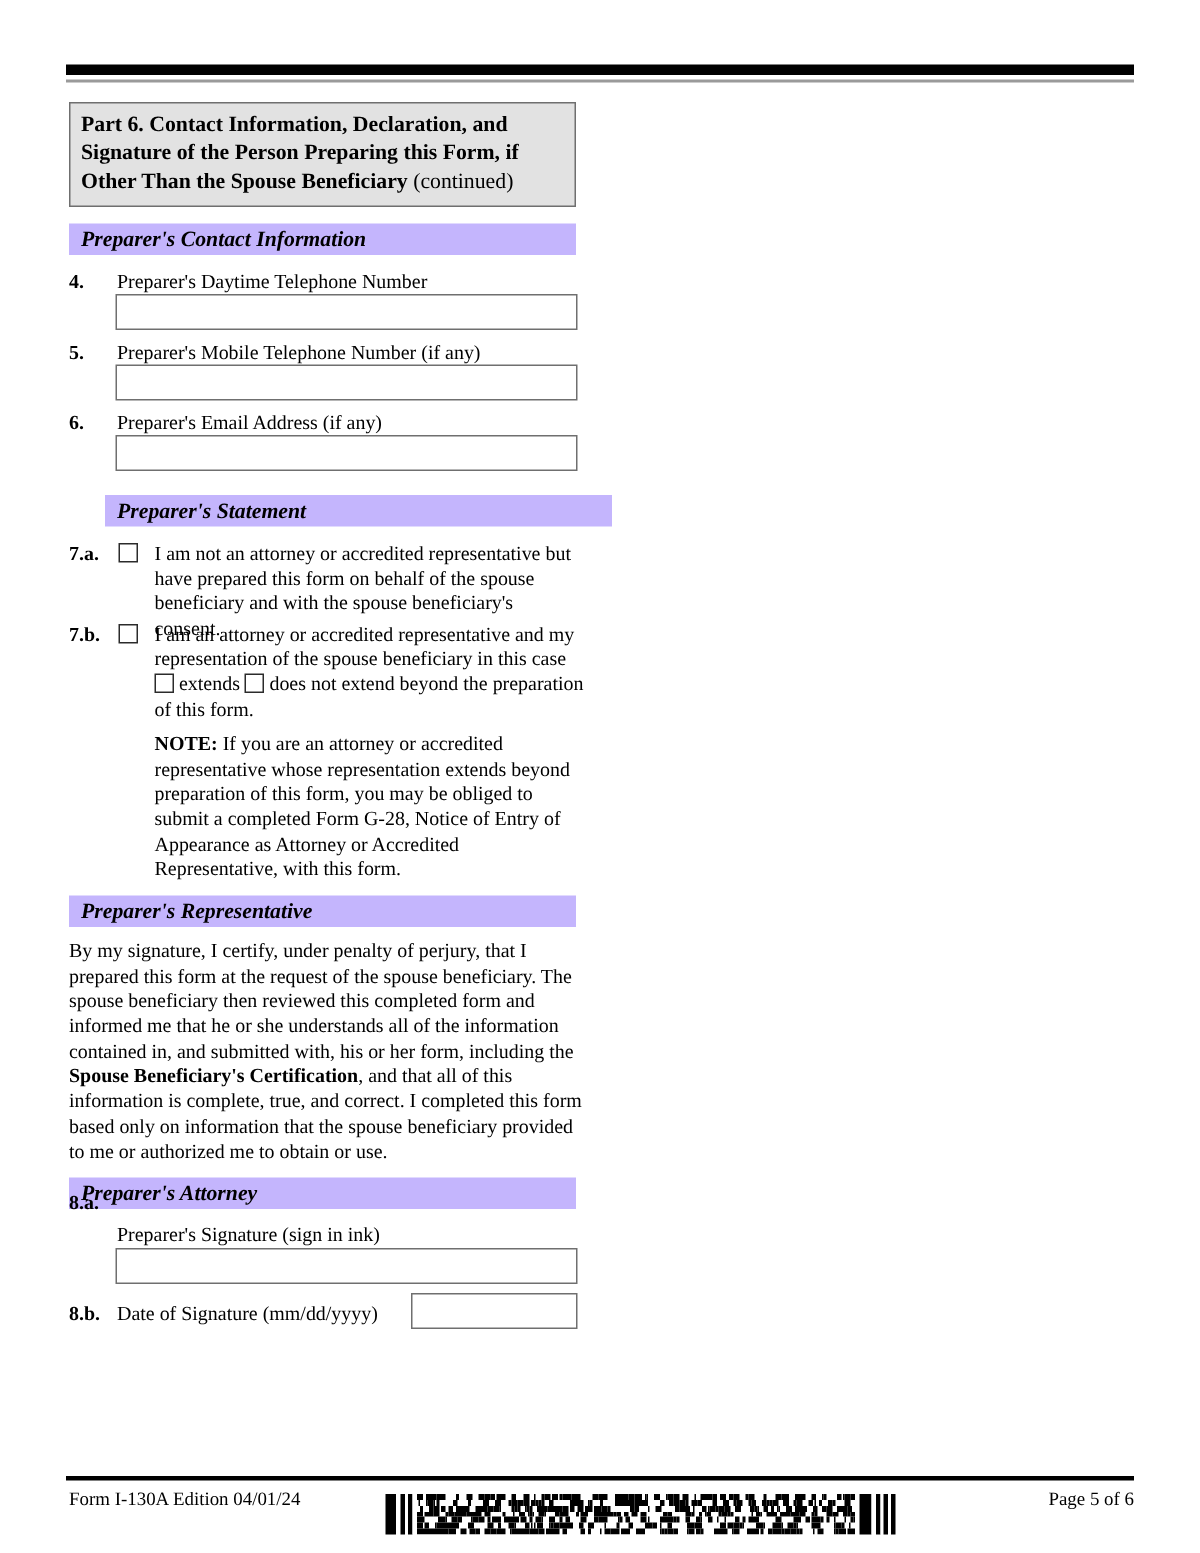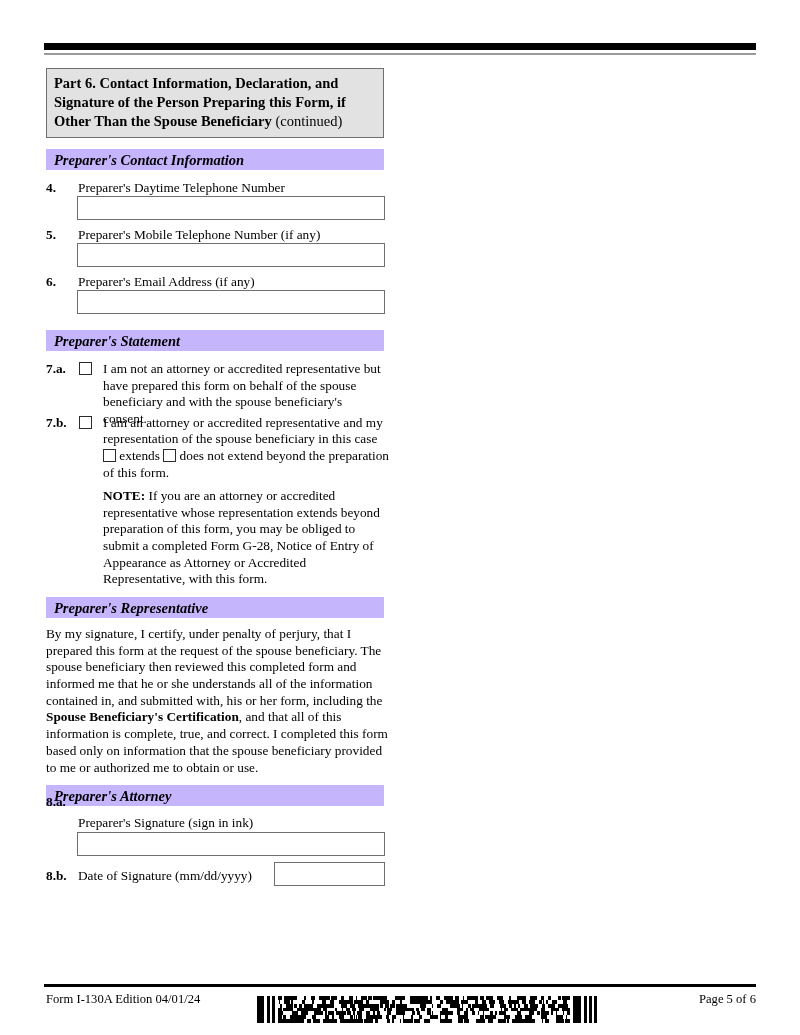--- a/index.html
+++ b/index.html
@@ -179,21 +179,21 @@
   <div class="field" style="left:77px; top:196px; width:308px; height:24px;"></div>
 
   <div class="num" style="left:46px; top:227px;">5.</div>
   <div class="t" style="left:78px; top:227px;">Preparer's Mobile Telephone Number (if any)</div>
   <div class="field" style="left:77px; top:243px; width:308px; height:24px;"></div>
 
   <div class="num" style="left:46px; top:274px;">6.</div>
   <div class="t" style="left:78px; top:274px;">Preparer's Email Address (if any)</div>
   <div class="field" style="left:77px; top:290px; width:308px; height:24px;"></div>
 
-  <div class="sec-bar" style="top:330px;">Preparer's Statement</div>
+  <div class="sec-bar" style="top:330px;margin-left:24px;">Preparer's Statement</div>
 
   <div class="num" style="left:46px; top:361px;">7.a.</div>
   <div class="cbox-abs" style="left:79px; top:362px;"></div>
   <div class="t" style="left:103px; top:361px; width:282px;">I am not an attorney or accredited representative but have prepared this form on behalf of the spouse beneficiary and with the spouse beneficiary's consent.</div>
 
   <div class="num" style="left:46px; top:415px;">7.b.</div>
   <div class="cbox-abs" style="left:79px; top:416px;"></div>
   <div class="t" style="left:103px; top:415px; width:282px;">I am an attorney or accredited representative and my</div>
   <div class="t" style="left:103px; top:431px; width:282px;">representation of the spouse beneficiary in this case</div>
 

